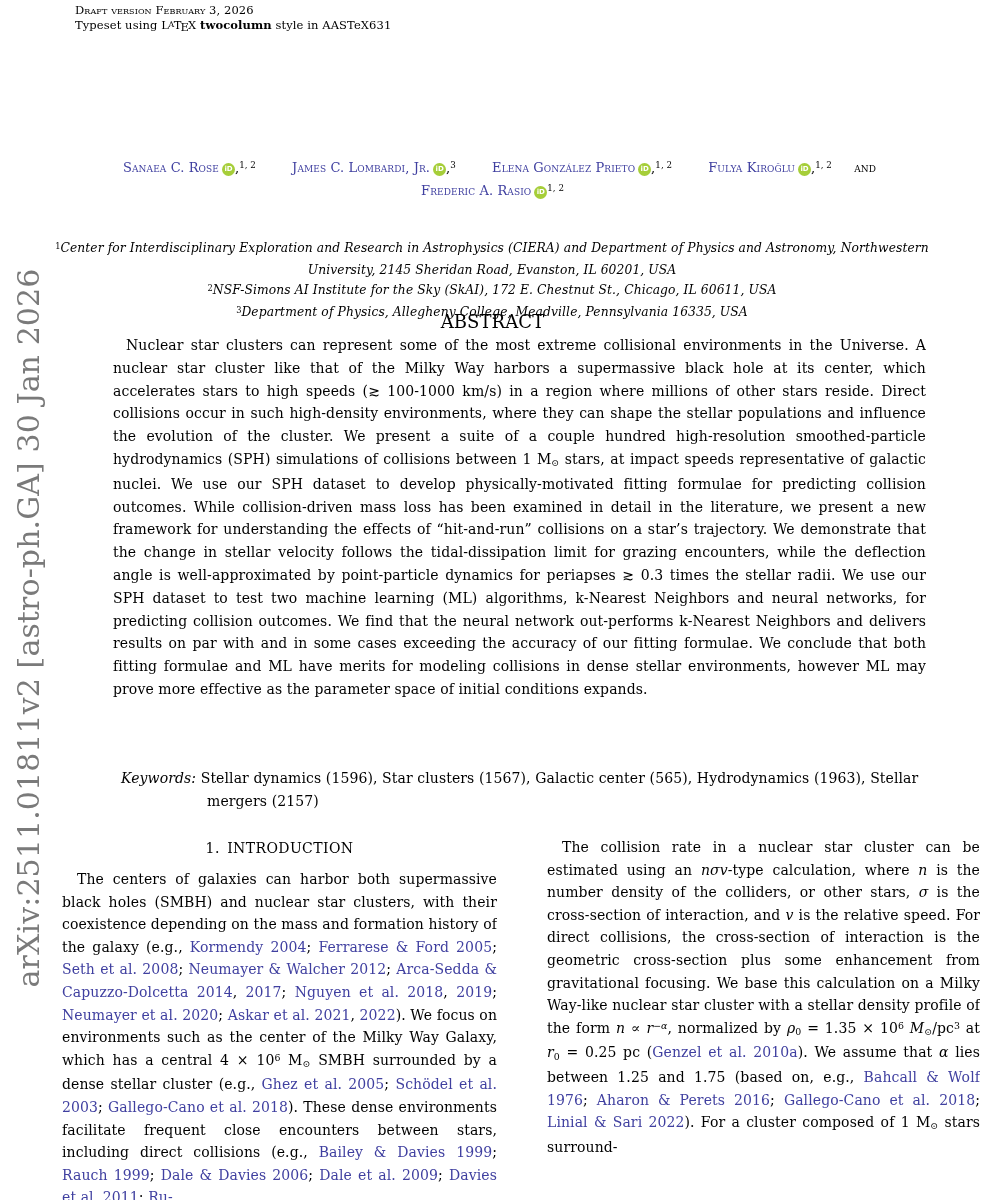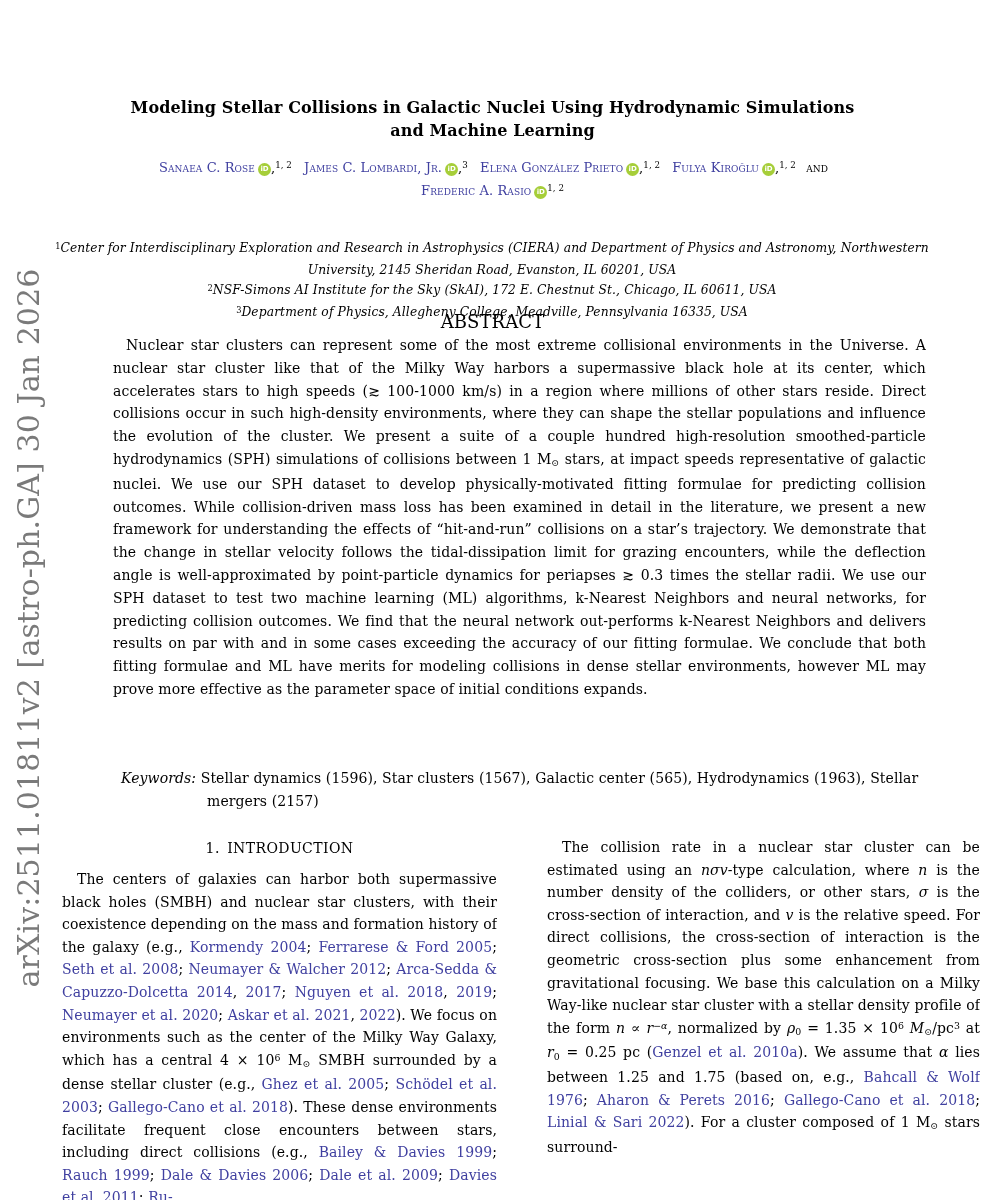--- a/index.html
+++ b/index.html
@@ -19,21 +19,21 @@
   .latex span{ display:inline-block; }
   .lA{ font-size:68%; position:relative; top:-0.22em; margin:0 -0.06em; }
   .lE{ position:relative; top:0.21em; margin:0 -0.09em; }
   .b{ font-weight:bold; }
 
   .title{ position:absolute; top:96px; left:60px; width:865px; text-align:center;
           font-weight:bold; font-size:16px; line-height:23px; }
 
   .authors{ position:absolute; top:157px; left:40px; width:905px; text-align:center;
             font-variant:small-caps; font-size:13px; line-height:22px; color:var(--link); }
-  .author{ white-space:nowrap; margin:0 4px; }
+  .author{ white-space:nowrap; margin:0 16px; }
   .and{ color:#000; margin:8px 2px; }
   .orcid{ display:inline-block; width:13px; height:13px; border-radius:50%;
           background:var(--orcid); color:#fff; font-family:"DejaVu Sans",sans-serif;
           font-size:7px; font-weight:bold; line-height:13px; text-align:center;
           vertical-align:1px; margin-left:3px; font-variant:normal; letter-spacing:0; }
   .sep{ color:#000; }
   .sup{ font-size:67%; position:relative; top:-0.45em; letter-spacing:0; color:#000; font-variant:normal; }
   .sub{ font-size:67%; position:relative; top:0.25em; letter-spacing:0; }
   .msup{ font-size:67%; position:relative; top:-0.45em; font-style:italic; letter-spacing:0; }
   .m{ font-style:italic;margin-top:21px; }
@@ -59,25 +59,25 @@
   .para{ margin:0; text-align:justify; font-size:14px; line-height:22.6px; }
   .indent{ text-indent:15px; }
 </style>
 </head>
 <body>
 
 <div class="page">
 
   <div class="watermark">arXiv:2511.01811v2  [astro-ph.GA]  30 Jan 2026</div>
 
+  <div class="hdr">
+    <div class="sc">Draft version February 3, 2026</div>
+    <div><span>Typeset using </span><span class="latex"><span>L</span><span class="lA">A</span><span>T</span><span class="lE">E</span><span>X</span></span><span> </span><span class="b">twocolumn</span><span> style in AASTeX631</span></div>
+  </div>
 
-  <div class="title">
-    <div>Modeling Stellar Collisions in Galactic Nuclei Using Hydrodynamic Simulations</div>
-    <div>and Machine Learning</div>
-  </div>
 
   <div class="authors">
     <div>
       <span class="author"><span>Sanaea C. Rose</span><span class="orcid">iD</span><span class="sep">,</span><span class="sup">1, 2</span></span>
       <span class="author"><span>James C. Lombardi, Jr.</span><span class="orcid">iD</span><span class="sep">,</span><span class="sup">3</span></span>
       <span class="author"><span>Elena González Prieto</span><span class="orcid">iD</span><span class="sep">,</span><span class="sup">1, 2</span></span>
       <span class="author"><span>Fulya Kiroğlu</span><span class="orcid">iD</span><span class="sep">,</span><span class="sup">1, 2</span></span>
       <span class="and">and</span>
     </div>
     <div>

